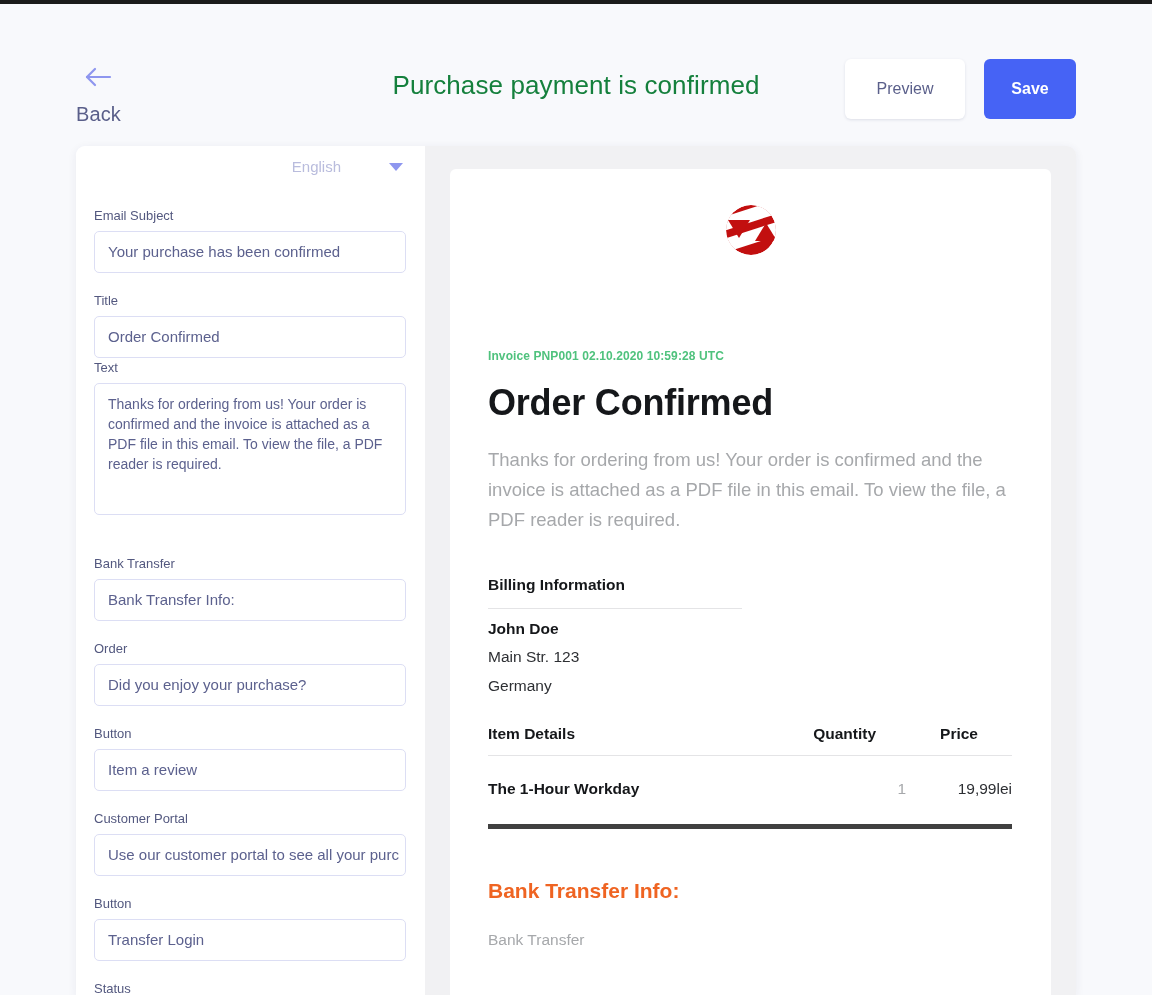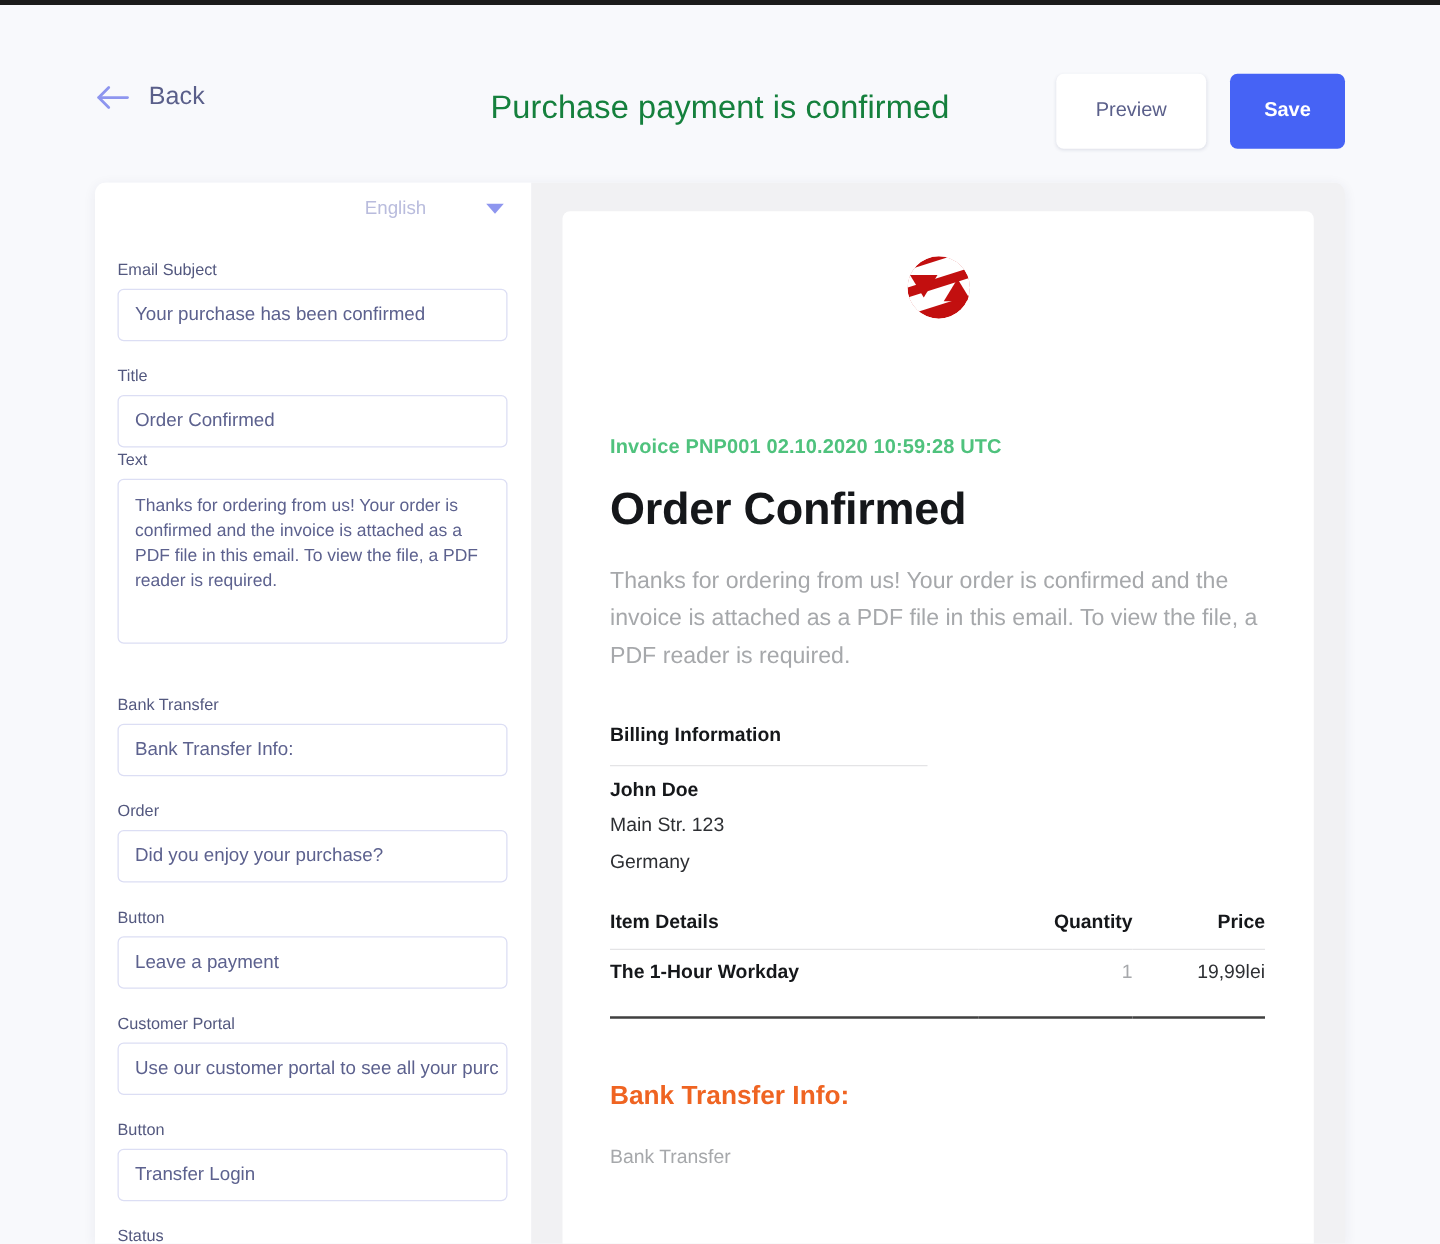--- a/index.html
+++ b/index.html
@@ -26,20 +26,21 @@
     width: 1152px; height: 144px;
     background: #f8f9fc;
   }
   #back-btn {
     position: absolute;
     left: 76px; top: 62px;
     display: flex;
     align-items: center;
     gap: 15px;
     cursor: pointer;
+    flex-direction: column;
   }
   #back-arrow { width: 28px; height: 22px; display: block; }
   #back-label {
     font-size: 20px;
     color: #5a5f8a;
     letter-spacing: 0.1px;
   }
   #page-title {
     position: absolute;
     left: 0; top: 66px;
@@ -170,21 +171,21 @@
     justify-content: center;
   }
   #logo-mark { width: 62px; height: 58px; display: block; }
 
   #email-body {
     position: absolute;
     left: 38px; top: 180px;
     width: 524px;
   }
   #invoice-line {
-    font-size: 16px;
+    font-size: 12px;
     font-weight: 700;
     color: #4fc27d;
     letter-spacing: .1px;
   }
   #email-heading {
     margin-top: 19px;
     font-size: 36px;
     font-weight: 700;
     color: #15171a;
     letter-spacing: -0.2px;
@@ -218,30 +219,30 @@
 
   #items-table {
     margin-top: 31px;
     width: 524px;
     border-collapse: collapse;
   }
   #items-table th {
     font-size: 15.5px;
     font-weight: 700;
     color: #15171a;
-    text-align: right;
+    text-align: center;
     padding: 0 0 12px 0;
     border-bottom: 1px solid #e4e4e6;
   }
   #items-table th.col-item { text-align: left; }
   #items-table td {
     font-size: 15.5px;
     text-align: right;
-    padding: 9px 0 26px 0;
-    border-bottom: 2px solid #404040;
+    padding: 24px 0 26px 0;
+    border-bottom: 5px solid #404040;
     color: #2d2f33;
   }
   #items-table td.col-item {
     text-align: left;
     font-weight: 700;
     color: #15171a;
   }
   #items-table td.col-qty { color: #a6a8ab; }
 
   #bank-heading {
@@ -306,21 +307,21 @@
         <div class="field" style="top: 410px;">
           <span class="field-label">Bank Transfer</span>
           <div class="field-box">Bank Transfer Info:</div>
         </div>
         <div class="field" style="top: 495px;">
           <span class="field-label">Order</span>
           <div class="field-box">Did you enjoy your purchase?</div>
         </div>
         <div class="field" style="top: 580px;">
           <span class="field-label">Button</span>
-          <div class="field-box">Leave a payment</div>
+          <div class="field-box">Item a review</div>
         </div>
         <div class="field" style="top: 665px;">
           <span class="field-label">Customer Portal</span>
           <div class="field-box">Use our customer portal to see all your purc</div>
         </div>
         <div class="field" style="top: 750px;">
           <span class="field-label">Button</span>
           <div class="field-box">Transfer Login</div>
         </div>
         <div class="field" style="top: 835px;">

